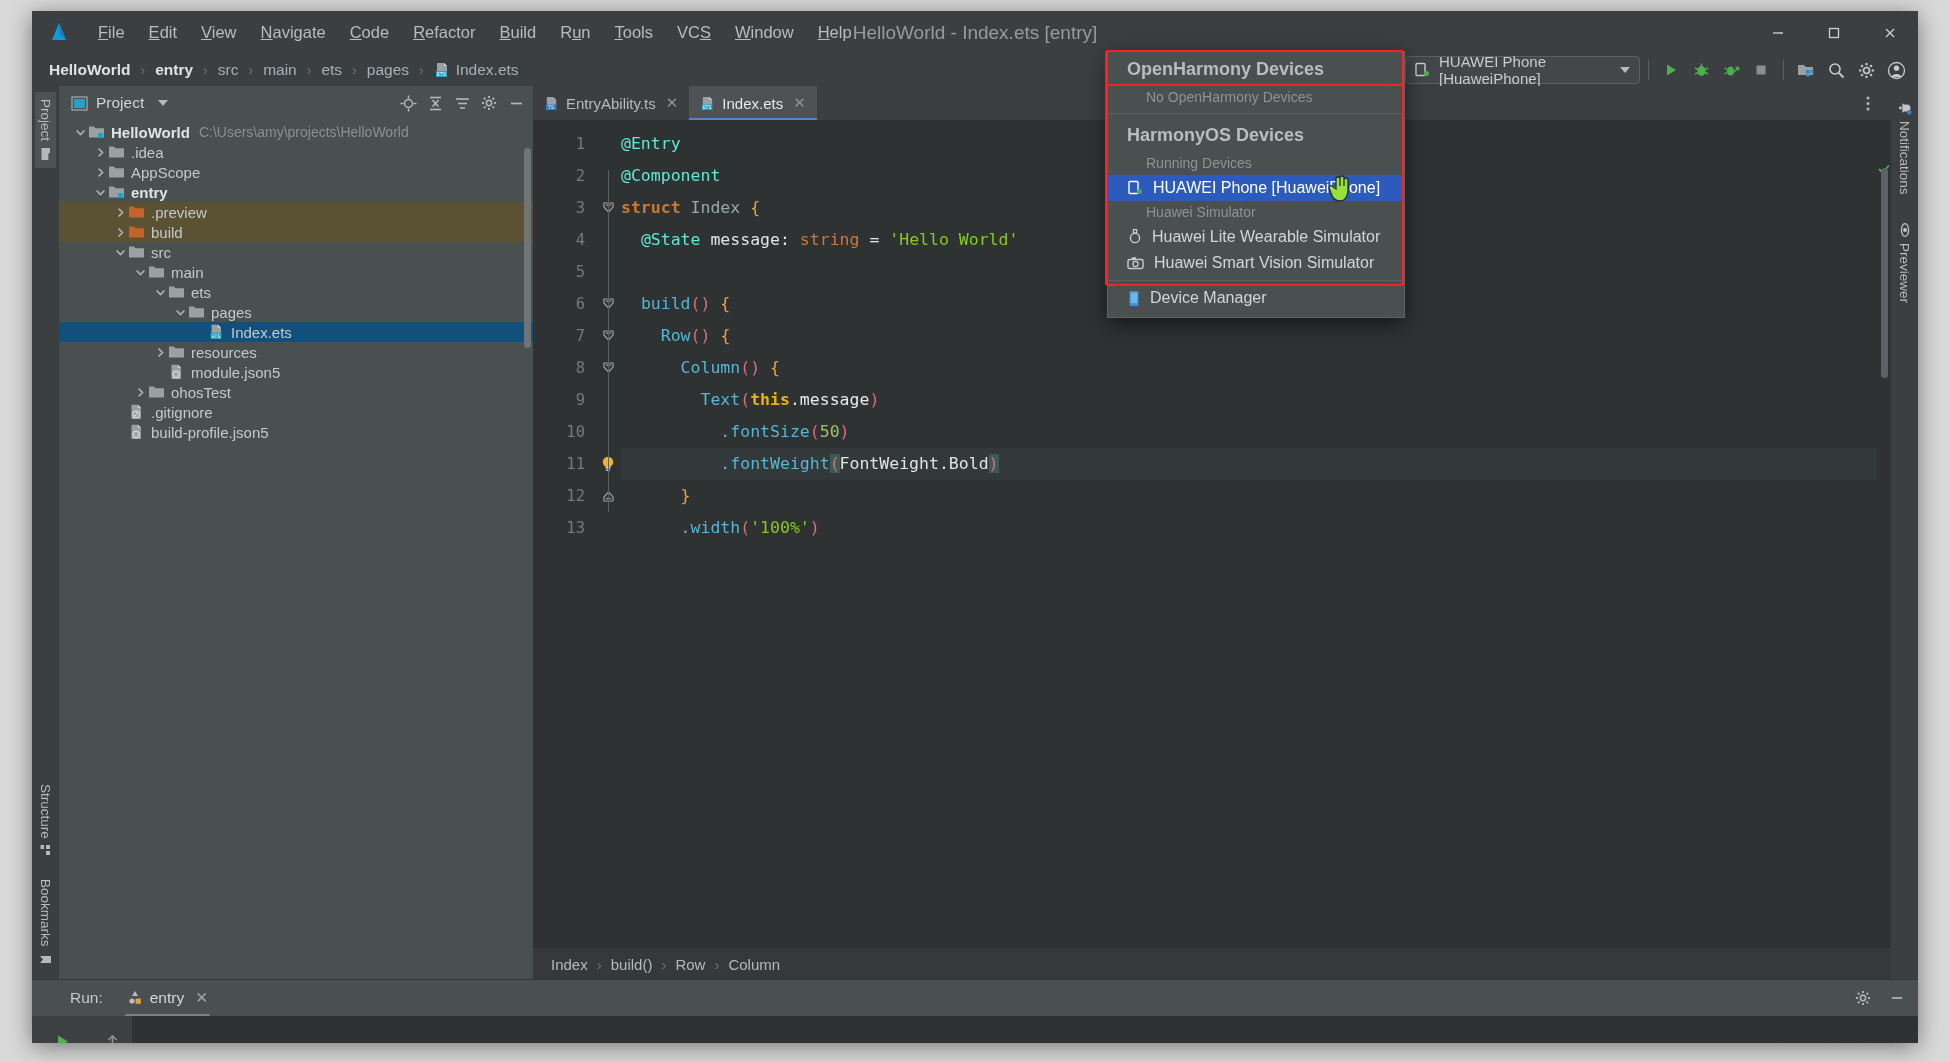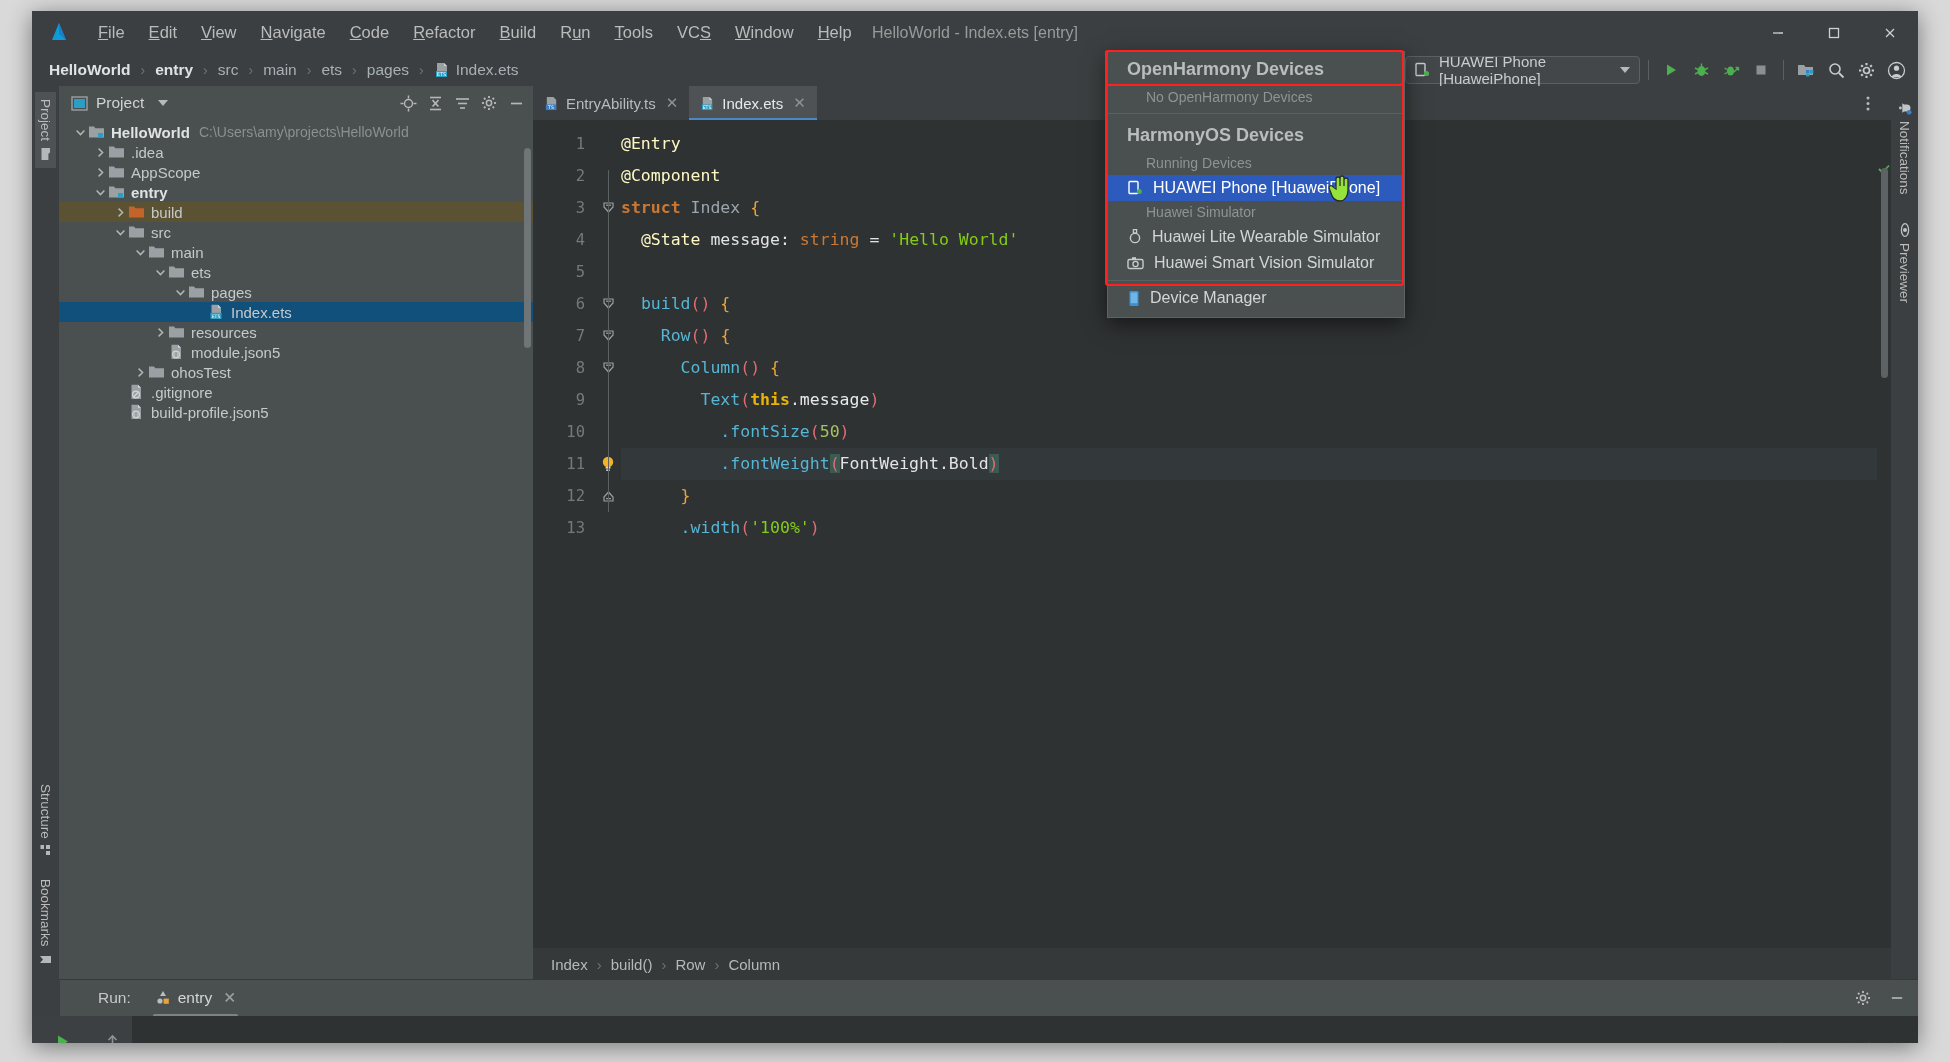--- a/index.html
+++ b/index.html
@@ -7,21 +7,21 @@
   #app{position:relative;width:1950px;height:1062px;overflow:hidden;background:#d9d9d9;border-radius:22px;}
   .win{position:absolute;left:32px;top:11px;width:1886px;height:1032px;background:#3c3f41;
        box-shadow:0 4px 22px rgba(0,0,0,.45);overflow:hidden;}
 
   
   .titlebar{height:43px;background:#3c3f41;display:flex;align-items:center;position:relative;}
   .ij-logo{width:26px;height:26px;margin-left:14px;margin-right:14px;flex:none;}
   .menu{display:flex;align-items:center;gap:0;}
   .menu-item{color:#bbbbbb;font-size:16.5px;padding:4px 12px;white-space:nowrap;cursor:default;}
   .menu-item u{text-decoration:underline;}
-  .title-text{position:absolute;left:0;right:0;text-align:center;color:#9a9a9a;font-size:16px;pointer-events:none;}
+  .title-text{position:absolute;left:0;right:0;text-align:center;color:#9a9a9a;font-size:19px;pointer-events:none;}
   .win-ctrls{position:absolute;right:0;top:0;height:43px;display:flex;align-items:center;}
   .wc{width:56px;height:43px;display:flex;align-items:center;justify-content:center;color:#cfcfcf;font-size:17px;}
 
   
   .navbar{height:32px;background:#3c3f41;display:flex;align-items:center;padding-left:14px;position:relative;}
   .crumb{display:flex;align-items:center;color:#a8b0b3;font-size:15.5px;}
   .crumb b{color:#dfe2e3;font-weight:bold;}
   .crumb .sep{color:#6d7476;margin:0 7px;font-size:14px;}
   .crumb .seg{padding:2px 3px;cursor:default;}
   .navright{position:absolute;right:0;top:0;height:32px;display:flex;align-items:center;padding-right:8px;gap:2px;}
@@ -68,39 +68,39 @@
   .codewrap{flex:1;display:flex;position:relative;overflow:hidden;background:#2f3233;}
   .gutter{width:62px;flex:none;text-align:right;padding-top:8px;color:#75797a;font-size:15.5px;
           font-family:"DejaVu Sans Mono",monospace;background:#2f3233;}
   .gline{height:32px;line-height:32px;padding-right:10px;position:relative;}
   .foldcol{width:26px;flex:none;padding-top:8px;background:#2f3233;position:relative;}
   .fold{height:32px;display:flex;align-items:center;justify-content:center;}
   .code{flex:1;padding-top:8px;font-family:"DejaVu Sans Mono",monospace;font-size:16.5px;
         white-space:pre;color:#a9b7c6;overflow:hidden;min-width:0;}
   .cline{height:32px;line-height:32px;}
   .cline.hl{background:#33383a;}
-  .k-ann{color:#fef9c3;}           
+  .k-ann{color:#5eead4;}           
   .k-kw{color:#cc7832;font-weight:bold;}  
   .k-type{color:#9aa7b0;}
   .k-brace{color:#e8a33d;}
   .k-fn{color:#56b6d6;}
   .k-paren{color:#e06c75;}
   .k-str{color:#84cc16;}
   .k-num{color:#a5c261;}
   .k-this{color:#eab308;font-weight:bold;}
   .k-prop{color:#e9e9e9;}
   .k-white{color:#e3e3e3;}
   .k-strtype{color:#cc7832;}
   .hlparen{background:#3b5a52;}
   .brcrumb2{height:30px;background:#35393a;display:flex;align-items:center;padding-left:18px;
             color:#b4b9ba;font-size:15px;gap:0;border-top:1px solid #343839;}
   .brcrumb2 .sep{color:#6d7476;margin:0 9px;}
   .markerbar{position:absolute;right:0;top:34px;bottom:30px;width:14px;background:#2f3233;}
   .vscroll{position:absolute;right:3px;top:48px;width:7px;height:210px;background:#5d6264;border-radius:4px;}
-  .runbar{height:36px;background:#4a4f50;display:flex;align-items:center;padding-left:38px;position:relative;border-top:1px solid #34393a;margin-left:28px;}
+  .runbar{height:36px;background:#4a4f50;display:flex;align-items:center;padding-left:38px;position:relative;border-top:1px solid #34393a;}
   .runlabel{color:#c6cacb;font-size:15.5px;margin-right:16px;}
   .runtab{display:flex;align-items:center;gap:7px;color:#d3d7d8;font-size:15.5px;padding:4px 8px;position:relative;}
   .runtab:after{content:"";position:absolute;left:6px;right:6px;bottom:-6px;height:3px;background:#7b8385;border-radius:2px;}
   .runbar-tools{position:absolute;right:8px;display:flex;align-items:center;gap:8px;}
   .runbody{background:#3c4042;display:flex;position:relative;}
   .runside{width:60px;flex:none;display:flex;flex-direction:column;align-items:center;padding-top:8px;gap:2px;background:#3c4042;}
   .runside2{width:40px;flex:none;display:flex;flex-direction:column;align-items:center;padding-top:8px;gap:2px;background:#3c4042;}
   .rbtn{width:34px;height:34px;display:flex;align-items:center;justify-content:center;cursor:default;}
   .console{flex:1;background:#2f3233;min-width:0;}
 
@@ -415,20 +415,30 @@
               <b>entry</b>
             </div>
             <div class="row dirty">
               <span style="width: 54px; flex: 0 0 auto;"></span>
               <svg width="15" height="15" viewBox="0 0 15 15" class="arrow">
                 <path d="M5.6 3.6 L9.6 7.5 L5.6 11.4" fill="none" stroke="#b0b5b6" stroke-width="1.5"></path>
               </svg>
               <svg width="17" height="16" viewBox="0 0 17 16" style="flex: 0 0 auto; margin-right: 6px;">
                 <path d="M1 2.5 H6 L7.4 4.3 H16 V13.5 H1 Z" fill="#c4642a"></path>
               </svg>
+              <span>.preview</span>
+            </div>
+            <div class="row dirty">
+              <span style="width: 54px; flex: 0 0 auto;"></span>
+              <svg width="15" height="15" viewBox="0 0 15 15" class="arrow">
+                <path d="M5.6 3.6 L9.6 7.5 L5.6 11.4" fill="none" stroke="#b0b5b6" stroke-width="1.5"></path>
+              </svg>
+              <svg width="17" height="16" viewBox="0 0 17 16" style="flex: 0 0 auto; margin-right: 6px;">
+                <path d="M1 2.5 H6 L7.4 4.3 H16 V13.5 H1 Z" fill="#c4642a"></path>
+              </svg>
               <span>build</span>
             </div>
             <div class="row">
               <span style="width: 54px; flex: 0 0 auto;"></span>
               <svg width="15" height="15" viewBox="0 0 15 15" class="arrow">
                 <path d="M3.6 5.6 L7.5 9.6 L11.4 5.6" fill="none" stroke="#b0b5b6" stroke-width="1.5"></path>
               </svg>
               <svg width="17" height="16" viewBox="0 0 17 16" style="flex: 0 0 auto; margin-right: 6px;">
                 <path d="M1 2.5 H6 L7.4 4.3 H16 V13.5 H1 Z" fill="#9aa0a3"></path>
               </svg>

